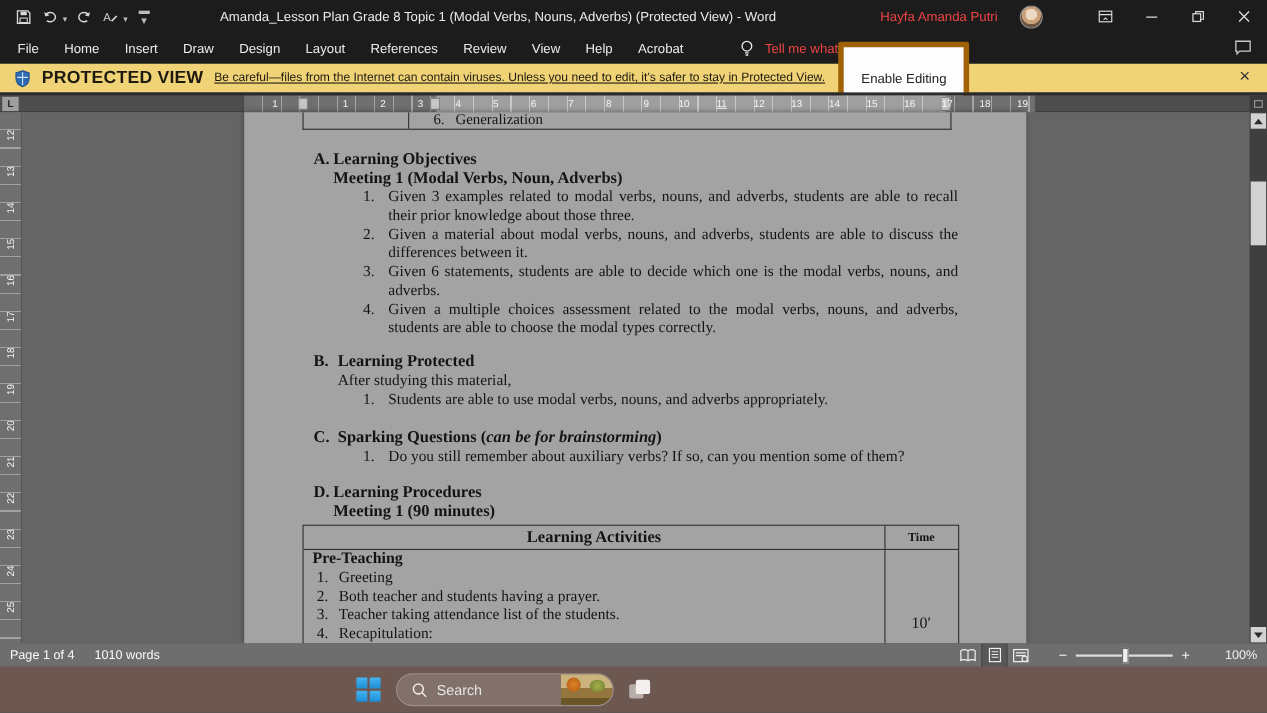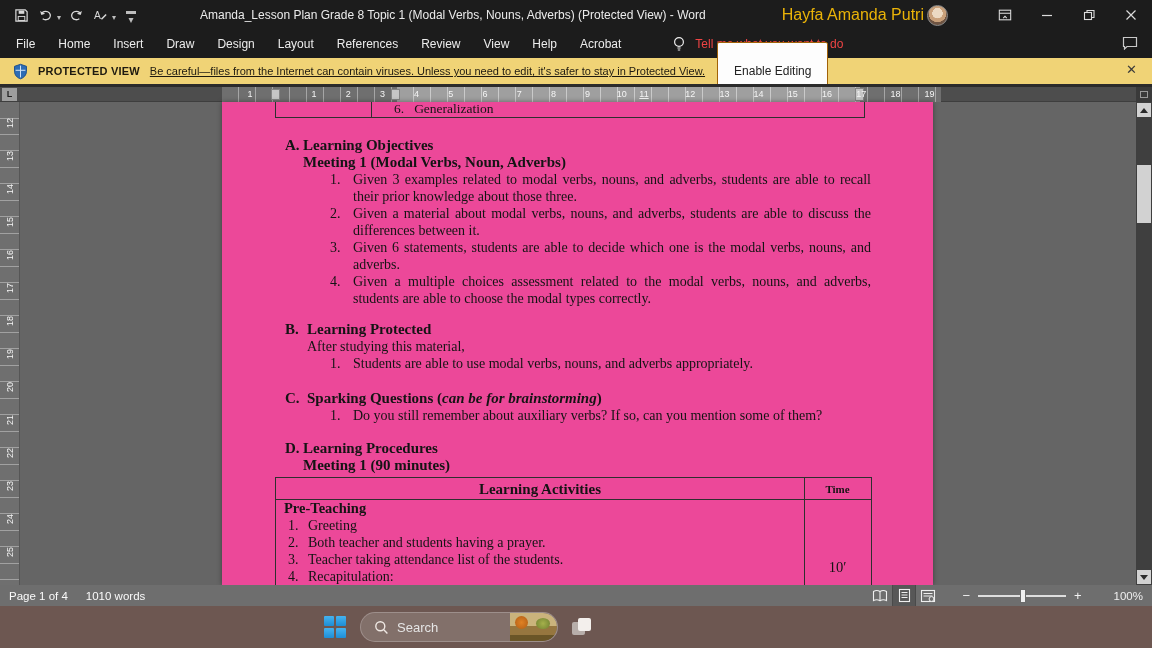--- a/index.html
+++ b/index.html
@@ -9,42 +9,42 @@
 
   
   .titlebar{position:absolute;left:0;top:0;width:1152px;height:30px;background:#1c1c1c;color:#e8e8e8;}
   .qat{position:absolute;left:12px;top:0;height:30px;display:flex;align-items:center;color:#d9d9d9;}
   .qat .ic{display:inline-flex;align-items:center;justify-content:center;width:18px;height:18px;margin-right:6px;}
   .qat .caret{font-size:8px;color:#bdbdbd;margin:4px 6px 0 -3px;}
   .qat .overflow{font-size:10px;color:#bdbdbd;margin-left:4px;line-height:9px;text-align:center;}
   .win-title{position:absolute;left:200px;right:330px;top:0;height:30px;line-height:30px;text-align:left;
              font-size:12px;color:#ebebeb;white-space:nowrap;overflow:hidden;}
   .tb-right{position:absolute;right:0;top:0;height:30px;display:flex;align-items:center;}
-  .account-name{font-size:16px;color:#eab308;margin-right:3px;}
+  .account-name{font-size:12px;color:#ef4444;margin-right:20px;}
   .avatar{width:21px;height:21px;border-radius:50%;margin-right:30px;
           background:radial-gradient(circle at 50% 38%,#ecd9c2 0 34%,#c9a07a 35% 58%,#6e5442 59% 100%);
           border:1px solid #8b8b8b;}
   .winctl{width:30px;height:30px;display:flex;align-items:center;justify-content:center;color:#dcdcdc;margin-left:12px;}
   .winctl svg{display:block;}
 
   
   .menubar{position:absolute;left:0;top:30px;width:1152px;height:28px;background:#1c1c1c;color:#ececec;
            display:flex;align-items:center;padding-left:16px;}
   .mtab{font-size:12px;margin-right:23px;white-space:nowrap;}
   .tellme{display:flex;align-items:center;margin-left:28px;color:#ef4444;}
   .tellme .bulb{margin-right:9px;display:inline-flex;}
   .tellme .tm-label{font-size:12px;white-space:nowrap;}
   .comment-ic{position:absolute;right:14px;top:36px;color:#c9c9c9;}
 
   
   .banner{position:absolute;left:0;top:58px;width:1152px;height:26px;background:#F0D376;display:flex;align-items:center;}
   .banner .shield{margin:0 10px 0 13px;display:inline-flex;}
-  .pv-label{font-size:11px;font-weight:bold;color:#1e1a10;letter-spacing:.2px;margin-right:10px;white-space:nowrap;}
+  .pv-label{font-size:16px;font-weight:bold;color:#1e1a10;letter-spacing:.2px;margin-right:10px;white-space:nowrap;}
   .pv-msg{font-size:11px;color:#1e1a10;text-decoration:underline;white-space:nowrap;}
-  .pv-btn{margin-left:12px;padding:21px 16px;background:#fdfdfd;border:1px solid #a16207;border-radius:2px;
+  .pv-btn{margin-left:12px;padding:21px 16px;background:#fdfdfd;border:5px solid #a16207;border-radius:2px;
           font-size:12px;color:#222;white-space:nowrap;}
   .pv-close{position:absolute;right:15px;top:4px;font-size:13px;color:#3a3a3a;}
   .dark-strip{position:absolute;left:0;top:84px;width:1152px;height:3px;background:#2b2b2b;}
 
   
   .ruler-row{position:absolute;left:0;top:87px;width:1152px;height:15px;background:#4d4d4d;border-bottom:1px solid #3e3e3e;}
   .tabsel{position:absolute;left:2px;top:1px;width:15px;height:13px;background:#9e9e9e;color:#1f1f1f;
           font-size:9px;font-weight:bold;line-height:13px;text-align:center;}
   .hruler{position:absolute;left:222px;top:0;width:719px;height:15px;background:#6f6f6f;
           background-image:repeating-linear-gradient(90deg,transparent 0 16px,rgba(255,255,255,.38) 16px 17px);}
@@ -53,21 +53,21 @@
   .hnum{position:absolute;top:1px;font-size:9px;color:#f5f5f5;transform:translateX(-50%);line-height:13px;}
   .hmark{position:absolute;top:2px;width:9px;height:11px;background:#c6c6c6;border:1px solid #858585;}
   .rr-corner{position:absolute;right:0;top:0;width:16px;height:15px;background:#3a3a3a;}
   .rr-corner span{display:block;margin:4px auto 0;width:8px;height:7px;border:1px solid #9a9a9a;}
   .vruler{position:absolute;left:0;top:102px;width:20px;height:483px;background:#6f6f6f;border-right:1px solid #565656;
           background-image:repeating-linear-gradient(180deg,transparent 0 15.5px,rgba(255,255,255,.35) 15.5px 16.5px);}
   .vnum{position:absolute;left:0;width:20px;text-align:center;font-size:9px;color:#f5f5f5;transform:rotate(-90deg);}
 
   
   .canvas{position:absolute;left:20px;top:102px;width:1116px;height:483px;background:#656565;}
-  .page{position:absolute;left:202px;top:0;width:711px;height:483px;background:#ec4899;overflow:hidden;
+  .page{position:absolute;left:202px;top:0;width:711px;height:483px;background:#a3a3a3;overflow:hidden;
         box-shadow:0 0 5px rgba(0,0,0,.4);font-family:"Liberation Serif",serif;color:#141414;font-size:14px;line-height:17px;}
 
   .tbl-frag{position:relative;margin-left:53px;width:590px;height:16px;
             border-left:1px solid #2f2f2f;border-right:1px solid #2f2f2f;border-bottom:1px solid #2f2f2f;}
   .tbl-frag .vdiv{position:absolute;left:95px;top:0;bottom:0;width:1px;background:#2f2f2f;}
   .tbl-frag .cell{position:absolute;left:118px;top:-2px;white-space:nowrap;font-size:13.5px;}
   .tbl-frag .cell .n{margin-right:10px;}
 
   .hline{margin-left:63px;font-weight:bold;font-size:15px;}
   .hline .lbl{display:inline-block;width:18px;}
@@ -251,21 +251,21 @@
         <span class="hnum" style="left: 92px;">1</span>
         <span class="hnum" style="left: 126.2px;">2</span>
         <span class="hnum" style="left: 160.4px;">3</span>
         <span class="hnum" style="left: 194.6px;">4</span>
         <span class="hnum" style="left: 228.8px;">5</span>
         <span class="hnum" style="left: 263px;">6</span>
         <span class="hnum" style="left: 297.2px;">7</span>
         <span class="hnum" style="left: 331.4px;">8</span>
         <span class="hnum" style="left: 365.6px;">9</span>
         <span class="hnum" style="left: 399.8px;">10</span>
-        <span class="hnum" style="left: 422px; text-decoration: underline;">11</span>
+        <span class="hnum" style="left: 434px; text-decoration: underline;">11</span>
         <span class="hnum" style="left: 468.2px;">12</span>
         <span class="hnum" style="left: 502.4px;">13</span>
         <span class="hnum" style="left: 536.6px;">14</span>
         <span class="hnum" style="left: 570.8px;">15</span>
         <span class="hnum" style="left: 605px;">16</span>
         <span class="hnum" style="left: 639.2px;">17</span>
         <span class="hnum" style="left: 673.4px;">18</span>
         <span class="hnum" style="left: 707.6px;">19</span>
       </div>
     <div class="rr-corner">

